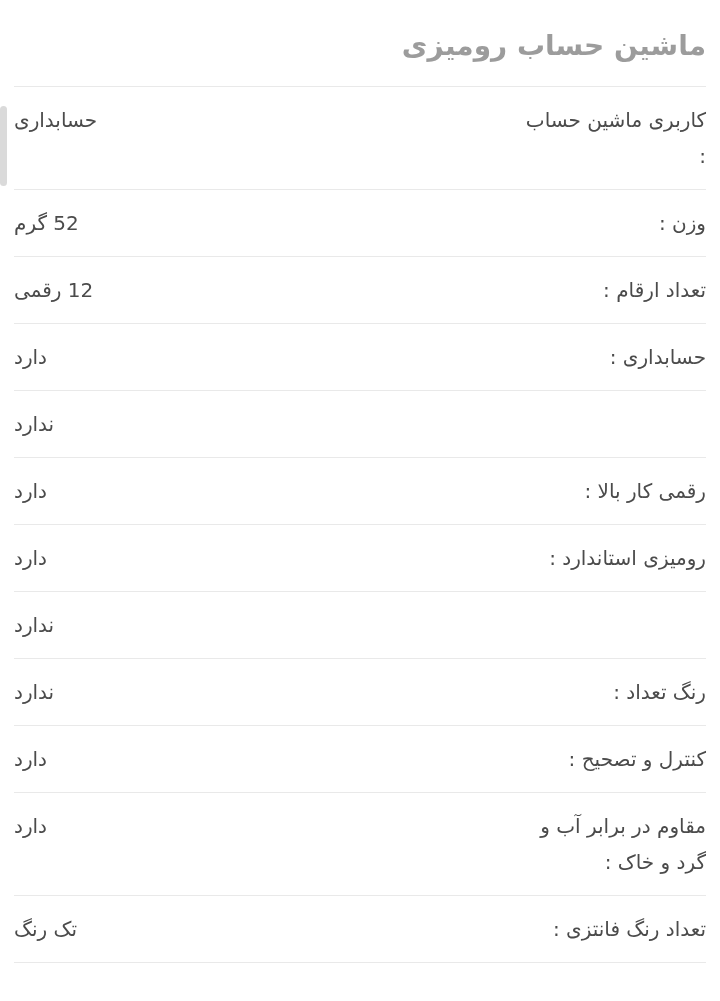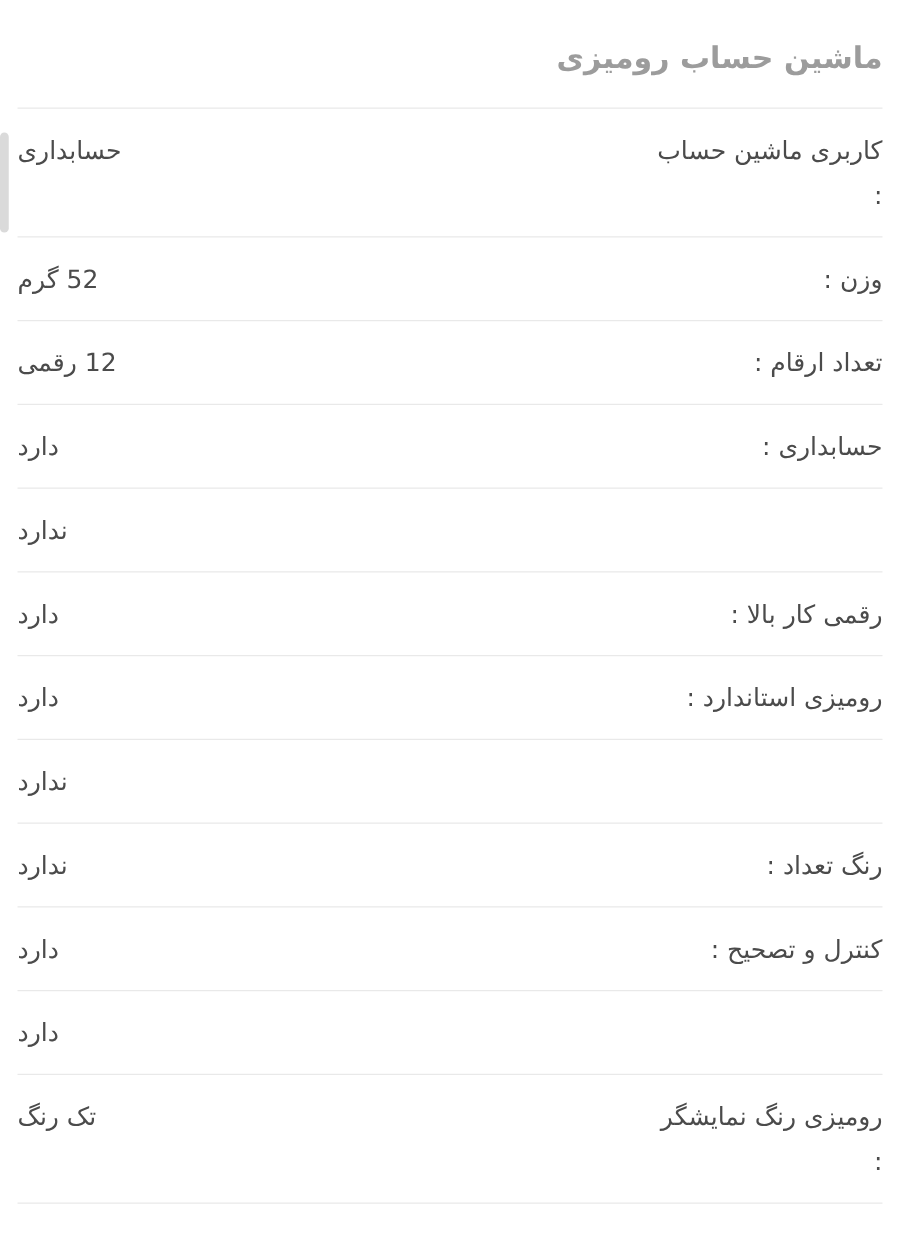--- a/index.html
+++ b/index.html
@@ -21,21 +21,21 @@
     position:relative;
     width:720px;
     min-height:1001px;
     overflow:hidden;
   }
   .content{
     margin:0 14px;
   }
   .page-title{
     padding:28px 0 22px;
-    font-size:24px;
+    font-size:28px;
     line-height:36px;
     color:var(--title-color);
     text-align:right;
     border-bottom:1px solid var(--divider-color);
   }
   .spec-table{
     width:100%;
   }
   .spec-row{
     display:flex;
@@ -115,22 +115,23 @@
     <div class="spec-label">رنگ تعداد :</div>
     <div class="spec-value">ندارد</div>
   </div>
 
   <div class="spec-row">
     <div class="spec-label">کنترل و تصحیح :</div>
     <div class="spec-value">دارد</div>
   </div>
 
   <div class="spec-row">
+    <div class="spec-label">مقاوم در برابر آب و گرد و خاک :</div>
     <div class="spec-value">دارد</div>
   </div>
 
   <div class="spec-row">
-    <div class="spec-label">رومیزی رنگ نمایشگر :</div>
+    <div class="spec-label">تعداد رنگ فانتزی :</div>
     <div class="spec-value">تک رنگ</div>
   </div>
 </div>
   </div>
 </div>
 
 </body></html>

